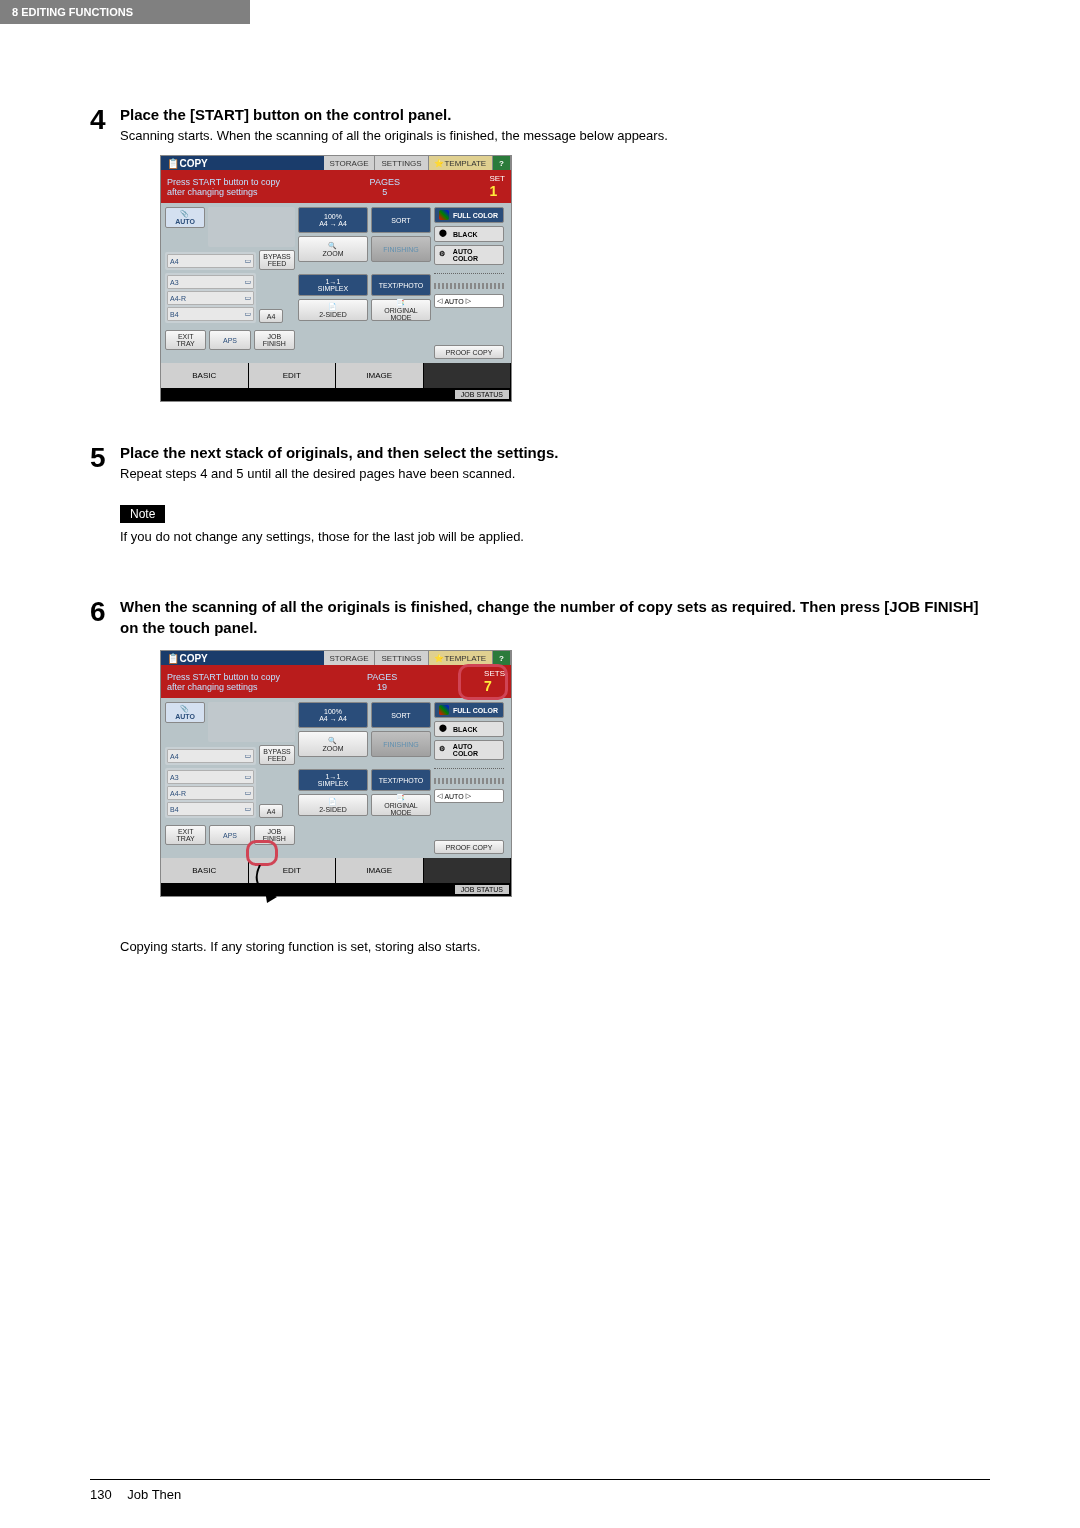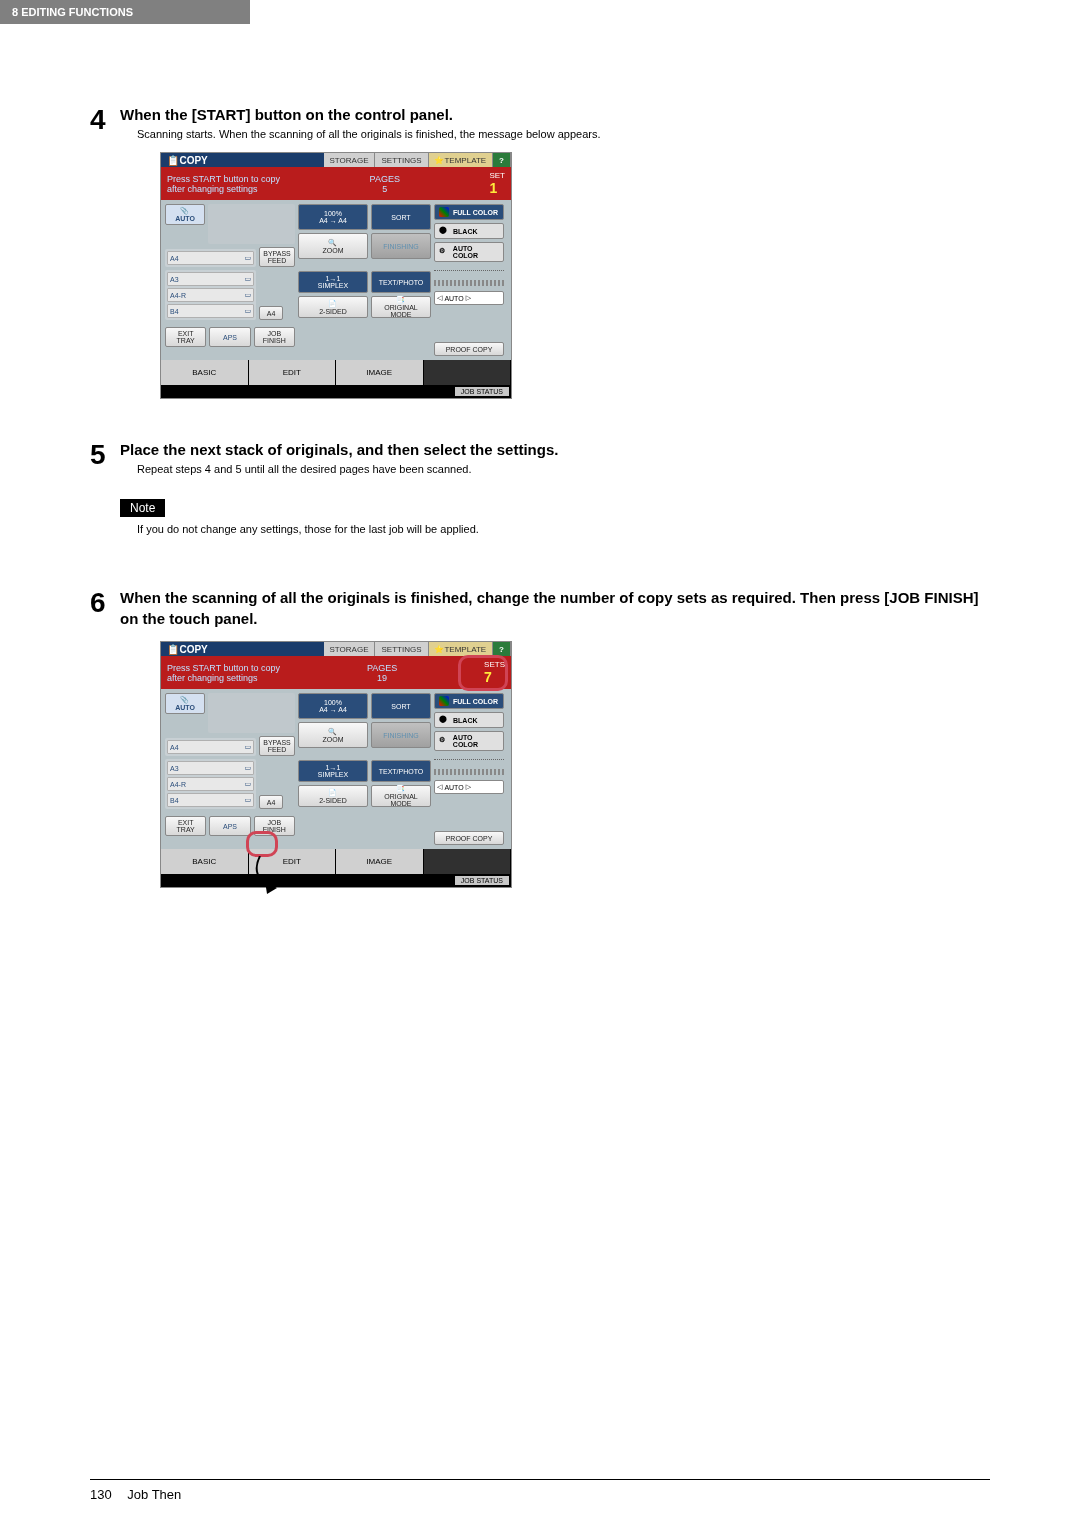--- a/index.html
+++ b/index.html
@@ -3,21 +3,21 @@
   <meta charset="utf-8">
   <style>
     * { margin: 0; padding: 0; box-sizing: border-box; }
     body { font-family: Arial, Helvetica, sans-serif; background: #fff; width: 1080px; height: 1528px; position: relative; }
     .header-bar { background: #808080; color: #fff; font-size: 11px; font-weight: bold; padding: 6px 12px; width: 250px; }
     .page-content { padding: 80px 90px 0 90px; }
     .step-block { display: flex; margin-bottom: 40px; }
     .step-num { font-size: 28px; font-weight: bold; width: 30px; flex-shrink: 0; }
     .step-body { flex: 1; }
     .step-head { font-size: 15px; font-weight: bold; margin-bottom: 3px; line-height: 1.4; }
-    .step-text { font-size: 11px; margin-bottom: 12px; margin-left: 17px; }
+    .step-text { font-size: 13px; margin-bottom: 12px; }
     .note-box { background: #000; color: #fff; display: inline-block; padding: 2px 10px; font-size: 12px; margin-bottom: 6px; margin-top: 12px; }
     .screenshot-panel { width: 352px; margin: 8px auto 0 40px; border: 1px solid #888; background: #000; font-size: 8px; }
     .ss-top { display: flex; height: 14px; }
     .ss-copy { background: #1a3c6b; color: #fff; font-weight: bold; padding: 0 6px; flex: 1; display: flex; align-items: center; font-size: 10px; }
     .ss-storage, .ss-settings, .ss-template, .ss-help { background: #d0d0d0; color: #333; font-size: 8px; padding: 0 6px; display: flex; align-items: center; border-right: 1px solid #888; }
     .ss-template { background: #e0d090; }
     .ss-help { background: #2b7b3b; color: #fff; font-weight: bold; }
     .ss-msg { background: #b91c1c; color: #bfe0ff; display: flex; justify-content: space-between; padding: 4px 6px; font-size: 9px; align-items: center; }
     .ss-pages { text-align: center; }
     .ss-set { color: #fff; font-size: 8px; text-align: center; }
@@ -55,21 +55,21 @@
 </head>
 <body>
 
 <div class="header-bar">8 EDITING FUNCTIONS</div>
 
 <div class="page-content">
 
   <div class="step-block">
     <div class="step-num">4</div>
     <div class="step-body">
-      <div class="step-head">When the [START] button on the control panel.</div>
+      <div class="step-head">Place the [START] button on the control panel.</div>
       <div class="step-text">Scanning starts. When the scanning of all the originals is finished, the message below appears.</div>
 
       <div class="screenshot-wrap">
       <div class="screenshot-panel">
         <div class="ss-top">
           <div class="ss-copy">📋 <span>COPY</span></div>
           <div class="ss-storage">STORAGE</div>
           <div class="ss-settings">SETTINGS</div>
           <div class="ss-template">⭐<span>TEMPLATE</span></div>
           <div class="ss-help">?</div>
@@ -288,20 +288,21 @@
       </div>
 
       <div class="highlight-circle" style="top:14px; left:338px; width:50px; height:36px;"></div>
       <div class="highlight-circle" style="top:190px; left:126px; width:32px; height:26px;"></div>
       <svg style="position:absolute; top:215px; left:125px; width:50px; height:40px;">
         <path d="M15,0 Q5,20 25,30" stroke="#000" stroke-width="2" fill="none"></path>
         <polygon points="20,25 32,32 22,38" fill="#000"></polygon>
       </svg>
       </div>
 
+      <div class="step-text" style="margin-top:42px;">Copying starts. If any storing function is set, storing also starts.</div>
     </div>
   </div>
 
 </div>
 
 <div class="page-rule"></div>
 <div class="page-footer">
   <span class="page-num">130</span>
   <span>Job Then</span>
 </div>

